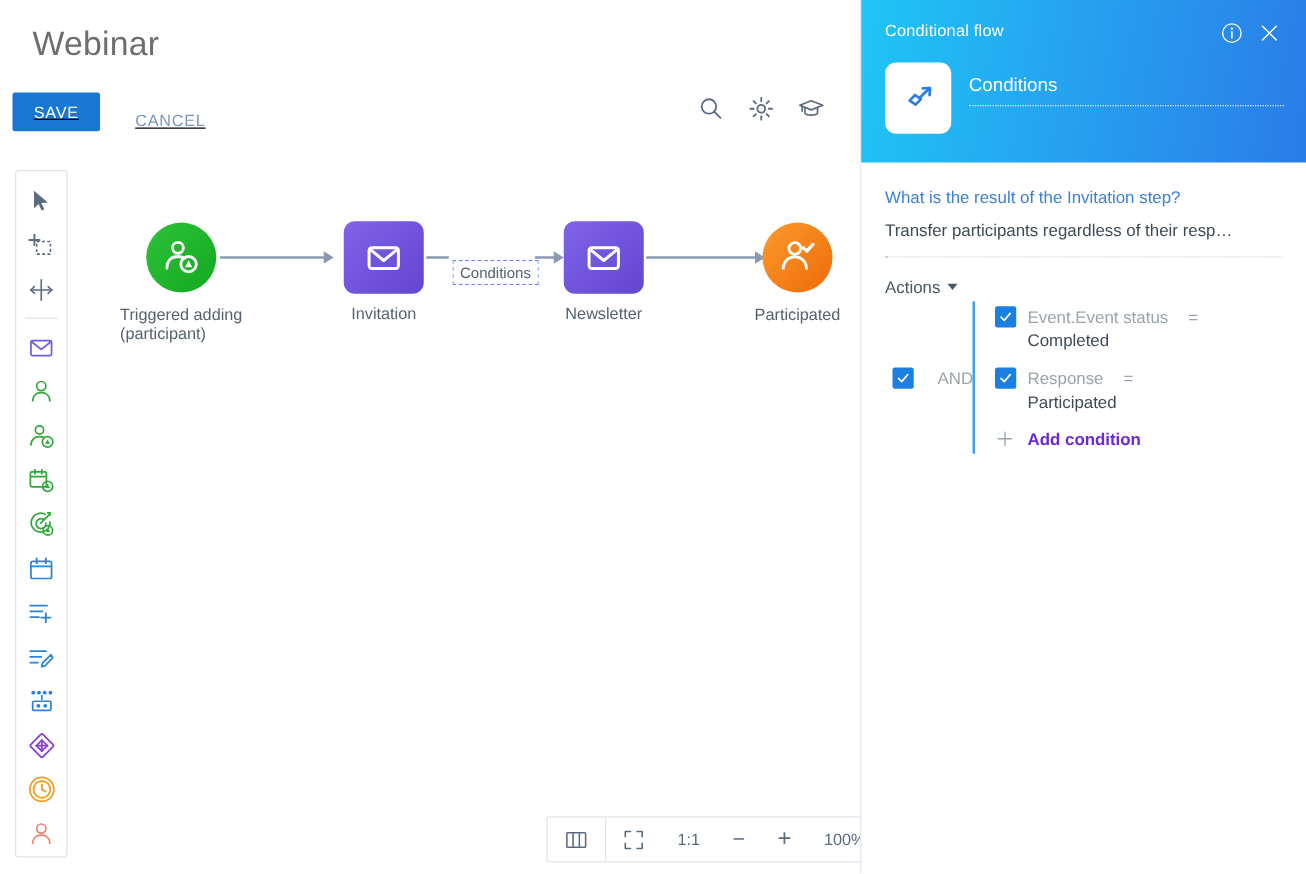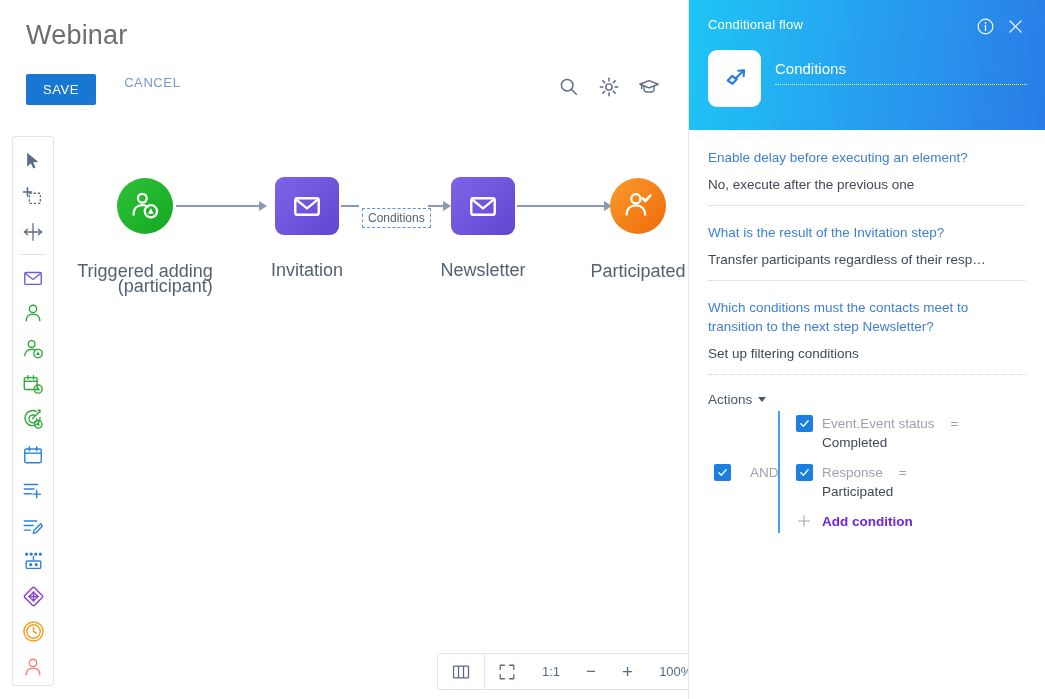--- a/index.html
+++ b/index.html
@@ -18,21 +18,21 @@
     position: absolute; left: 0; top: 0;
     width: 688px; height: 699px;
     background: #ffffff;
     overflow: hidden;
   }
   #page-title {
     position: absolute; left: 26px; top: 20px;
     font-size: 27px; color: #6e6e6e; font-weight: 400;
     letter-spacing: 0.2px;
   }
-  #action-bar { position: absolute; left: 26px; top: 74px; display: flex; align-items: flex-start; }
+  #action-bar { position: absolute; left: 10px; top: 74px; display: flex; align-items: flex-end; text-decoration: underline; }
   #save-button {
     background: #1877d2; color: #fff; border: none;
     font-size: 13px; letter-spacing: 0.6px;
     padding: 0 17px; height: 31px; line-height: 31px;
     border-radius: 2px; cursor: pointer;
     font-family: "Liberation Sans", sans-serif;
   }
   #cancel-button {
     background: none; border: none; color: #7a96c4;
     font-size: 13px; letter-spacing: 0.6px; margin-left: 22px;
@@ -65,22 +65,22 @@
   .node-circle {
     width: 56px; height: 56px; border-radius: 50%;
     display: flex; align-items: center; justify-content: center;
   }
   .node-square {
     width: 64px; height: 58px; border-radius: 9px;
     display: flex; align-items: center; justify-content: center;
   }
   .node-label {
     position: absolute; left: 50%; transform: translateX(-50%);
-    top: 66px; white-space: nowrap; text-align: right;
-    font-size: 18px; color: #55616e; line-height: 15px; margin-top: 20px;
+    top: 66px; white-space: nowrap; text-align: left;
+    font-size: 13px; color: #55616e; line-height: 15px;
   }
   .edge { position: absolute; height: 2px; background: #8b9ab0; }
   .arrowhead {
     position: absolute; width: 0; height: 0;
     border-top: 5px solid transparent; border-bottom: 5px solid transparent;
     border-left: 8px solid #8b9ab0;
   }
   #conditions-chip {
     position: absolute; left: 362px; top: 208px;
     border: 1px dashed #5b8def; background: #fff;
@@ -466,34 +466,26 @@
       </div>
 
       <div id="element-name-wrap">
         <div id="element-name">Conditions</div>
         <div id="element-name-underline"></div>
       </div>
     </div>
 
     <div id="panel-body">
 
-      <div class="field-group">
-        <div class="field-label">Enable delay before executing an element?</div>
-        <div class="field-value">No, execute after the previous one</div>
-      </div>
 
       <div class="field-group">
         <div class="field-label">What is the result of the Invitation step?</div>
         <div class="field-value">Transfer participants regardless of their resp…</div>
       </div>
 
-      <div class="field-group">
-        <div class="field-label">Which conditions must the contacts meet to transition to the next step Newsletter?</div>
-        <div class="field-value">Set up filtering conditions</div>
-      </div>
 
     </div>
 
     <div id="actions-block">
       <div id="actions-toggle">
         <span>Actions</span>
         <span class="caret-down"></span>
       </div>
 
       <div id="cond-layout">

